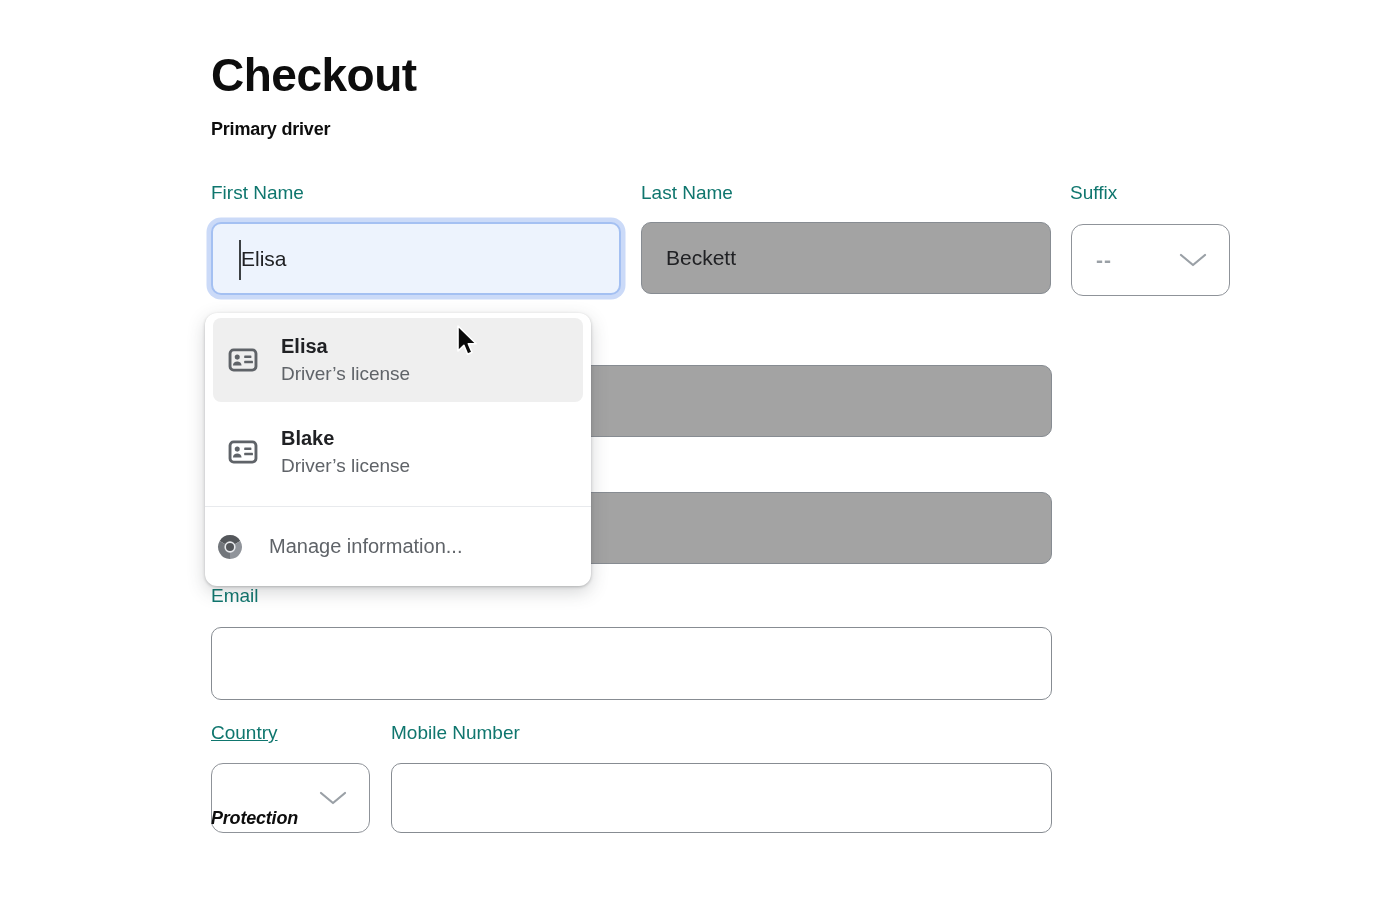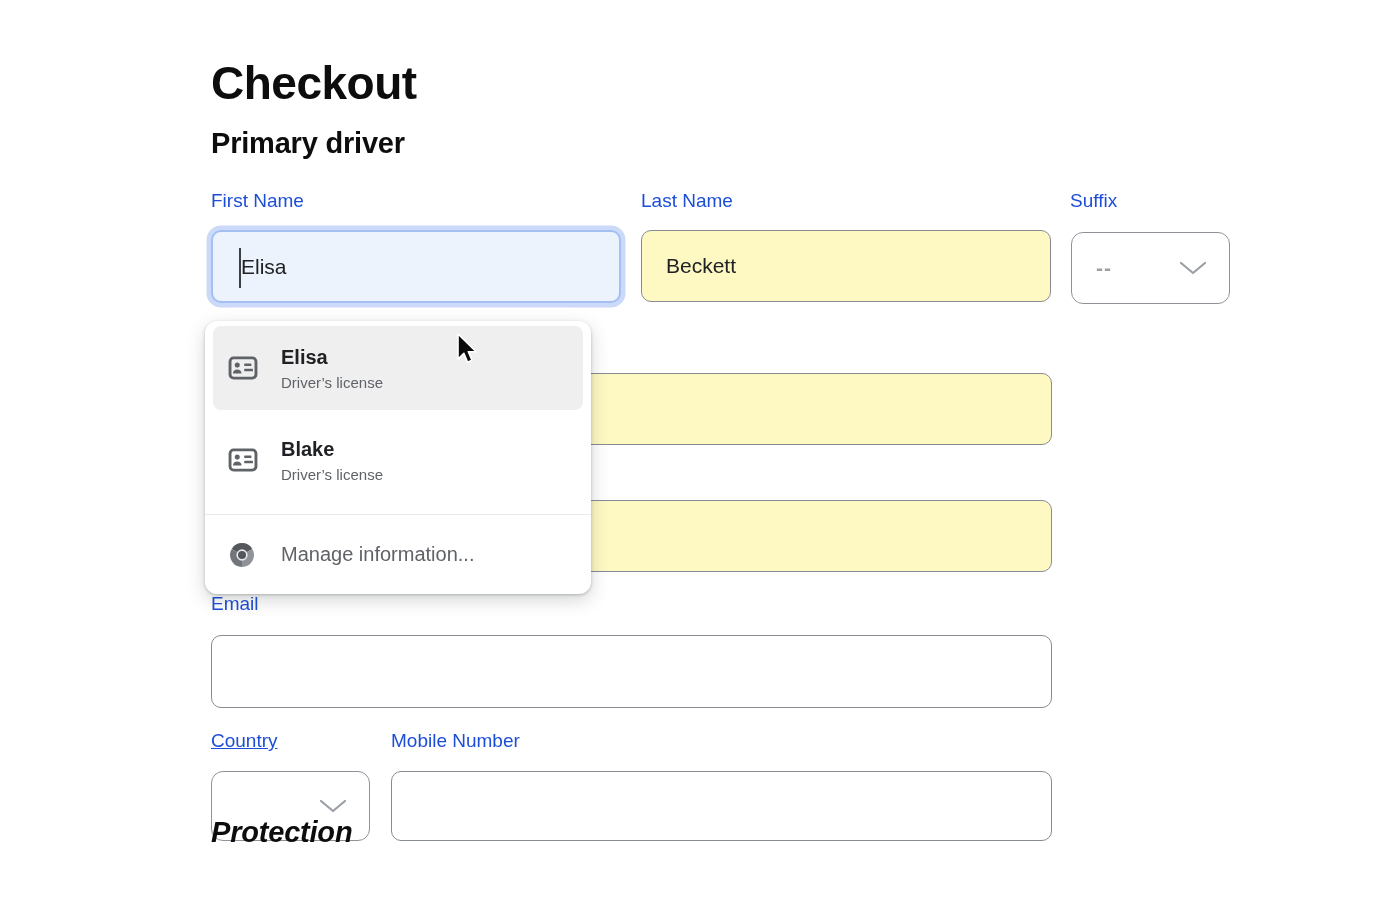--- a/index.html
+++ b/index.html
@@ -1,43 +1,43 @@
 <!DOCTYPE html>
 <html><head>
 <meta charset="utf-8">
 <style>
   * { margin: 0; padding: 0; box-sizing: border-box; }
   html, body { width: 1400px; height: 900px; background: #ffffff; overflow: hidden; }
   body { font-family: "Liberation Sans", "DejaVu Sans", sans-serif; color: #202124; position: relative; }
 
-  .abs { position: absolute; margin-top: 8px; }
+  .abs { position: absolute; }
 
   .page-title {
     left: 211px; top: 48px;
     font-size: 46px; font-weight: 700; letter-spacing: -0.5px; color: #0d0d0d;
   }
   .section-heading {
-    font-size: 29px; font-weight: 700; letter-spacing: -0.2px; color: #0d0d0d;
+    font-size: 18px; font-weight: 700; letter-spacing: -0.2px; color: #0d0d0d;
   }
   .sec-primary { left: 211px; top: 119px; }
   .sec-protection { left: 211px; top: 808px; font-style: italic; }
 
   .field-label {
-    font-size: 19px; color: #1d4ed8; font-weight: 400;
+    font-size: 19px; color: #0f766e; font-weight: 400;
   }
 
   .field {
     border-radius: 10px;
     border: 1.5px solid #878c92;
     background: #ffffff;
     font-size: 21px; color: #202124;
     display: flex; align-items: center;
     padding: 0 24px;
   }
-  .field.autofilled { background: #fef9c3; }
+  .field.autofilled { background: #a3a3a3; }
   .field.focused {
     background: #edf3fd;
     border: 2px solid #a4c0f2;
     box-shadow: 0 0 0 4.5px #cbdaf8;
   }
   .select-box {
     border-radius: 12px;
     border: 1.5px solid #8f9399;
     background: #ffffff;
     display: flex; align-items: center; justify-content: space-between;
@@ -67,27 +67,27 @@
   .suggestion {
     position: absolute; left: 8px; width: 370px; height: 84px;
     border-radius: 8px;
     display: flex; align-items: center; gap: 23px;
     padding-left: 15px; cursor: default;
   }
   .suggestion.hovered { background: #efefef; }
   .sug-icon { flex: none; width: 30px; height: 24px; display: flex; }
   .sug-text { display: flex; flex-direction: column; gap: 5px; }
   .sug-name { font-size: 20px; font-weight: 700; color: #202124; }
-  .sug-detail { font-size: 15px; color: #5f6368; }
+  .sug-detail { font-size: 19px; color: #5f6368; }
   .panel-sep {
     position: absolute; left: 0; right: 0; top: 193px; height: 1px; background: #e8eaed;
   }
   .manage-row {
     position: absolute; left: 0; top: 194px; width: 386px; height: 79px;
-    display: flex; align-items: center; gap: 26px; padding-left: 24px;
+    display: flex; align-items: center; gap: 26px; padding-left: 12px;
     font-size: 20px; color: #5f6368; cursor: default;
     border-radius: 0 0 12px 12px;
   }
   .manage-icon { flex: none; width: 26px; height: 26px; display: flex; }
 
   .cursor-overlay { left: 453px; top: 324px; z-index: 50; }
 </style>
 </head>
 <body>
 

